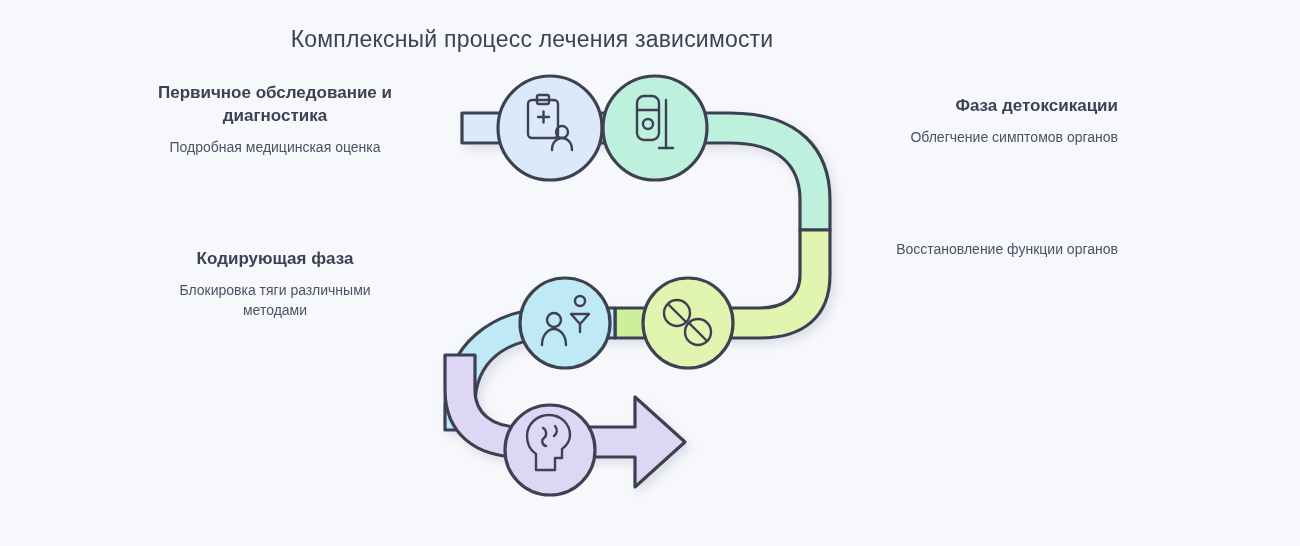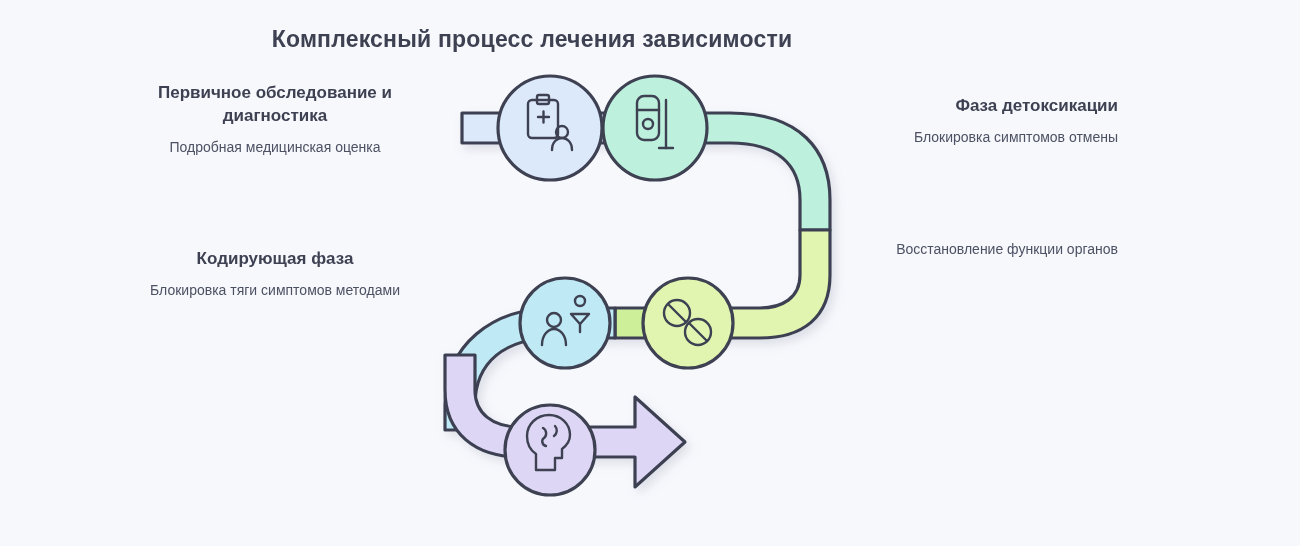--- a/index.html
+++ b/index.html
@@ -15,21 +15,21 @@
     color: #3f4354;
     overflow: hidden;
   }
   .page-title {
     position: absolute;
     top: 26px;
     left: 0;
     width: 1064px;
     text-align: center;
     font-size: 23px;
-    font-weight: bold;
+    font-weight: normal;
     color: #3d4152;
     letter-spacing: 0.2px;
   }
 
   
   .diagram {
     position: absolute;
     left: 430px;
     top: 70px;
     width: 440px;
@@ -151,26 +151,26 @@
   </svg>
 </div>
 
 <div class="label-block left" id="blk-assessment">
   <div class="label-title">Первичное обследование и диагностика</div>
   <div class="label-desc">Подробная медицинская оценка</div>
 </div>
 
 <div class="label-block left" id="blk-coding">
   <div class="label-title">Кодирующая фаза</div>
-  <div class="label-desc">Блокировка тяги симптомов методами</div>
+  <div class="label-desc">Блокировка тяги различными методами</div>
 </div>
 
 <div class="label-block left" id="blk-psych">
 </div>
 
 <div class="label-block right" id="blk-detox">
   <div class="label-title">Фаза детоксикации</div>
-  <div class="label-desc">Блокировка симптомов отмены</div>
+  <div class="label-desc">Облегчение симптомов органов</div>
 </div>
 
 <div class="label-block right" id="blk-medication">
   <div class="label-desc">Восстановление функции органов</div>
 </div>
 
 </body></html>

